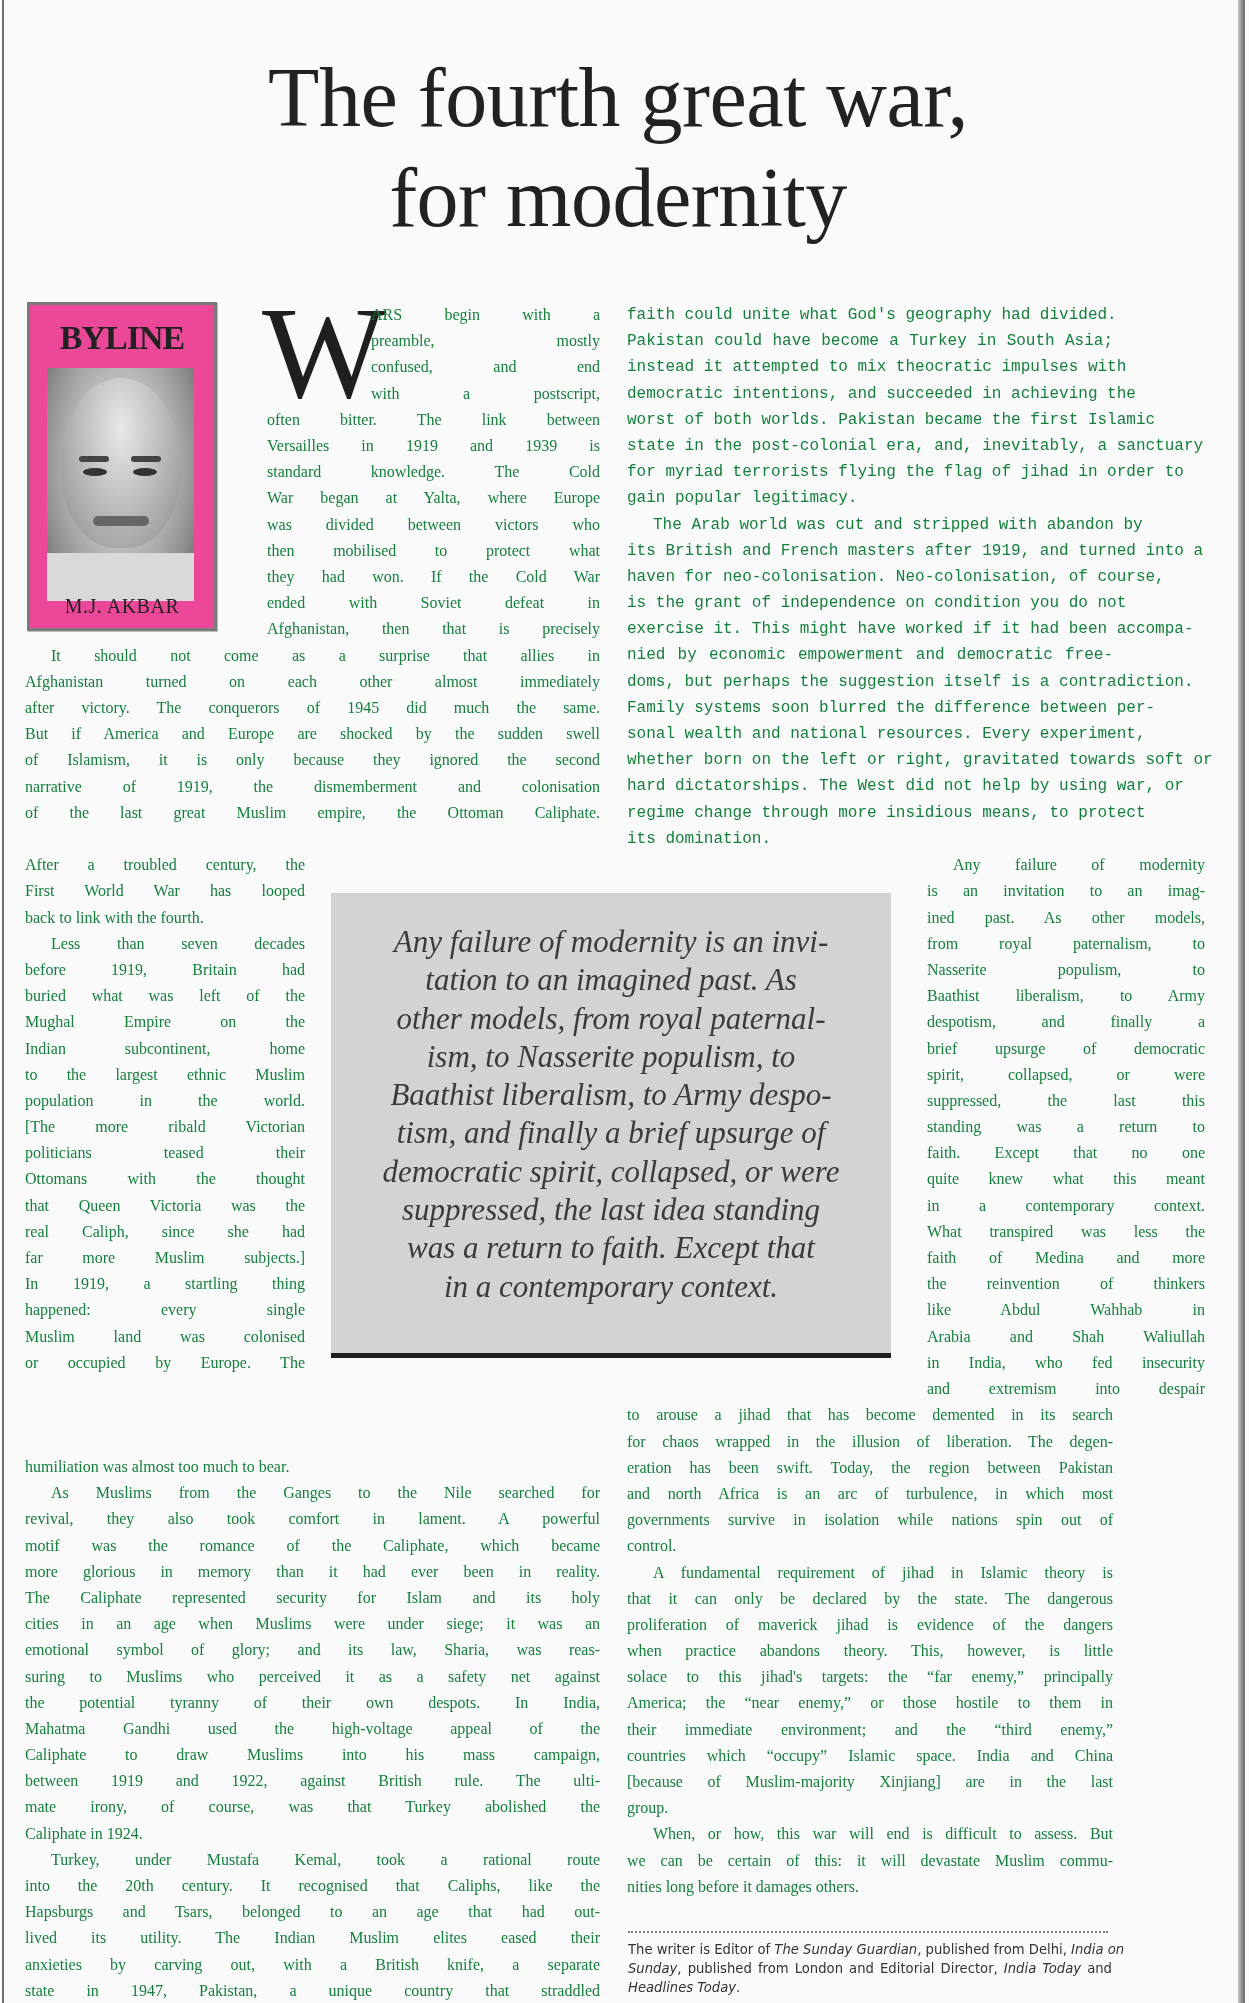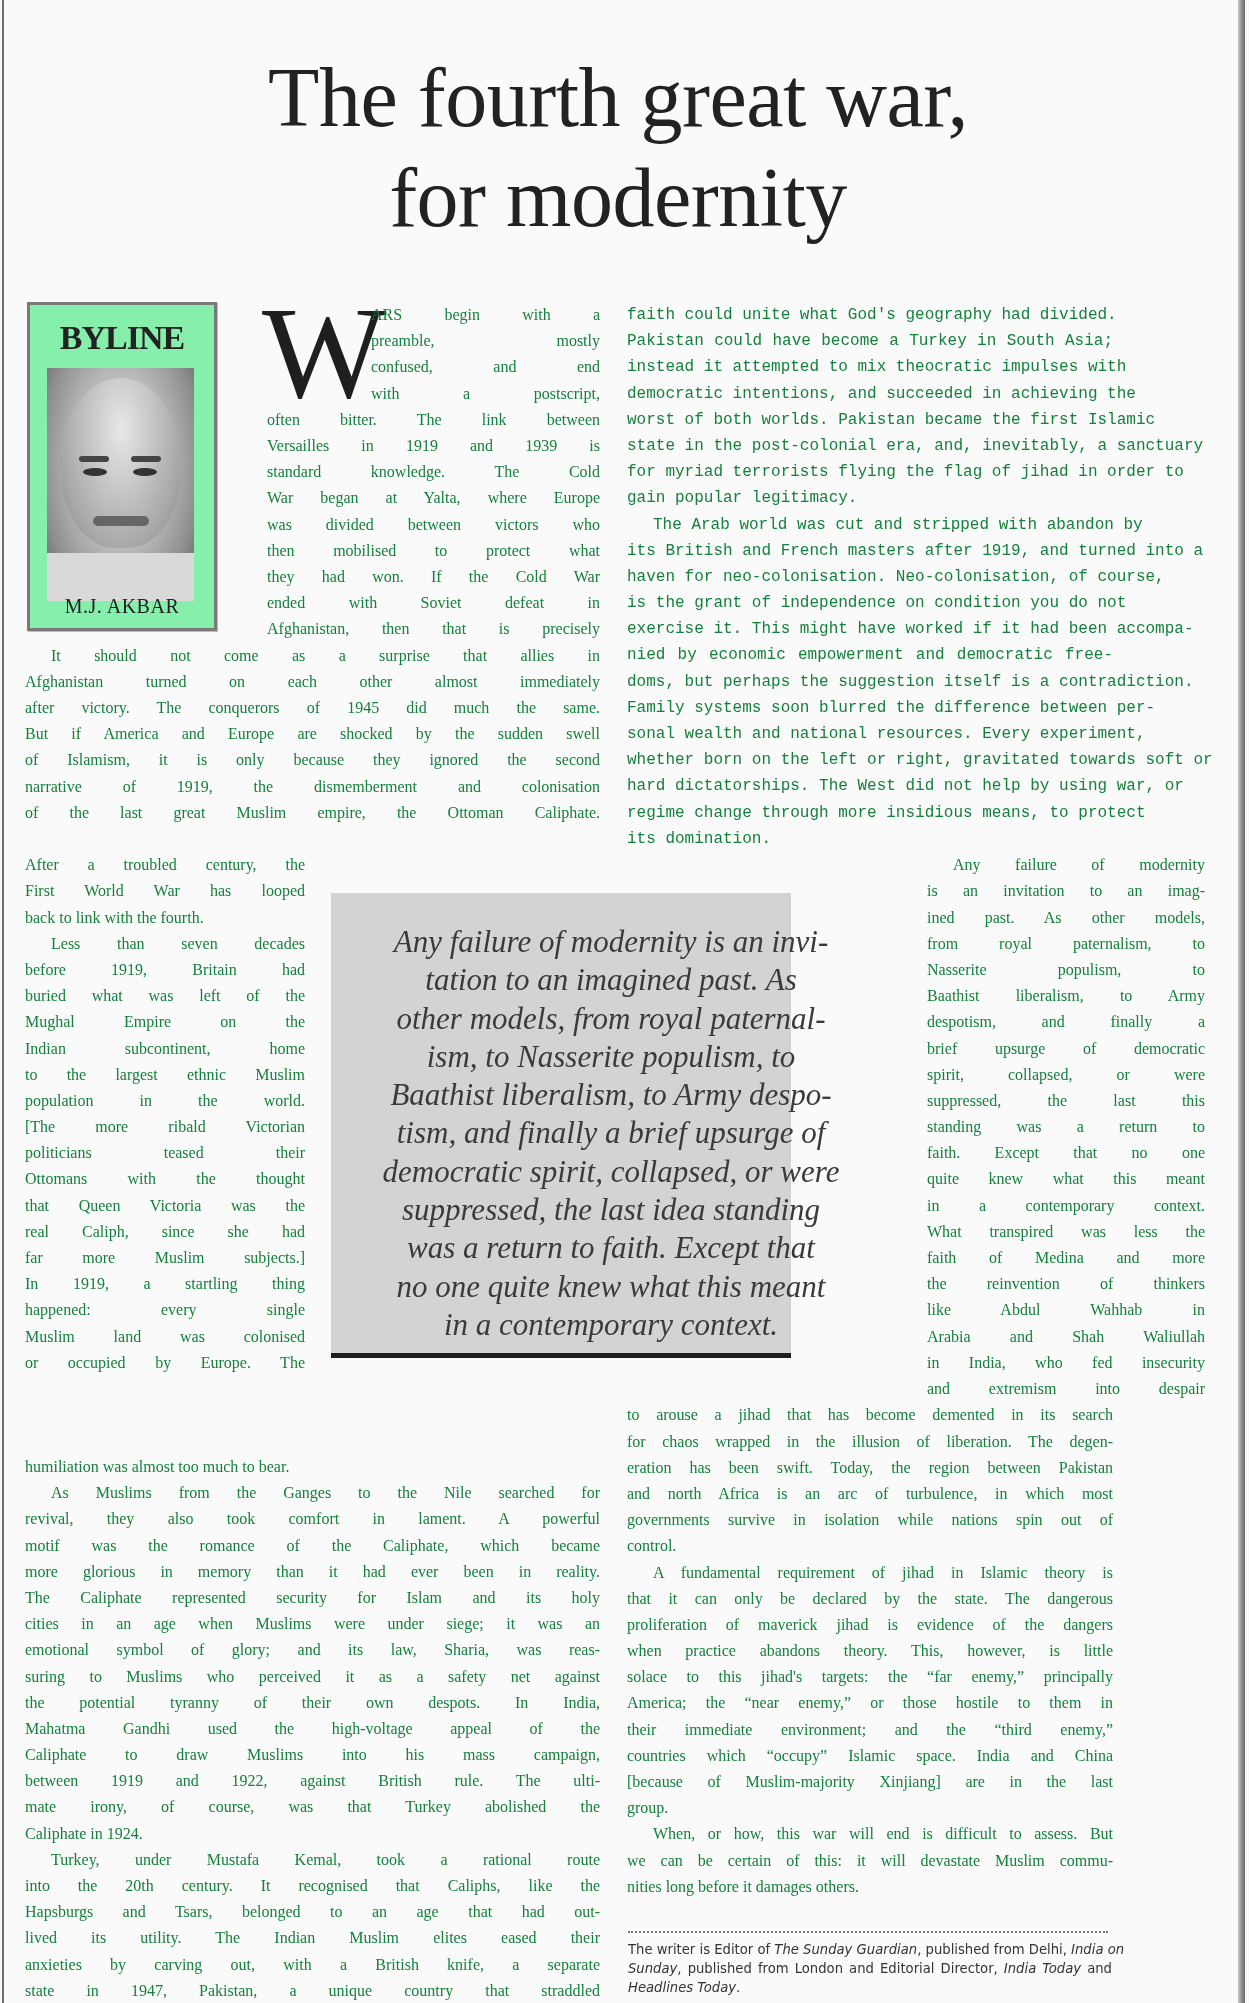--- a/index.html
+++ b/index.html
@@ -11,21 +11,21 @@
   }
   .page-border-left { position:absolute; left:2px; top:0; width:2px; height:2003px; background:#6f6f6f; }
   .page-border-right { position:absolute; left:1238px; top:0; width:7px; height:2003px; background:linear-gradient(to right,#c8c8c8,#8a8a8a 60%,#6a6a6a); }
   .headline {
     position:absolute; left:0; width:1236px; top:48px; text-align:center;
     font-size:84px; line-height:100px; color:#222; letter-spacing:-0.5px;
   }
   .headline div { display:block; }
   .byline-box {
     position:absolute; left:27px; top:302px; width:184px; height:323px;
-    border:3px solid #7a7a7a; background:#86efac;
+    border:3px solid #7a7a7a; background:#ec4899;
     box-shadow:1px 1px 0 #bbb;
   }
   .byline-title {
     position:absolute; top:14px; left:0; width:100%; text-align:center;
     font-size:34px; font-weight:bold; color:#222; letter-spacing:-1px;
   }
   .byline-photo {
     position:absolute; left:20px; top:63px; width:178px; height:233px;
     background:radial-gradient(ellipse at 50% 40%, #d6d6d6 0%, #b9b9b9 45%, #8e8e8e 75%, #5a5a5a 100%);
     overflow:hidden;
@@ -40,21 +40,21 @@
     font-size:20px; color:#222; letter-spacing:0.5px;
   }
   .col { position:absolute; font-size:16px; line-height:26.2px; color:#15803d; }
   .col .ln { display:block; white-space:nowrap; text-align:justify; text-align-last:justify; height:26.2px; }
   .col .ln.last { text-align-last:left; }
   .col .ln.ind { text-indent:26px; }
   .dropcap {
     position:absolute; left:262px; top:288px; font-size:132px; line-height:130px; color:#1f1f1f;
   }
   .pullquote {
-    position:absolute; left:331px; top:893px; width:460px; height:460px;
+    position:absolute; left:331px; top:893px; width:560px; height:460px;
     background:#d3d3d5; border-bottom:5px solid #1e1e1e;
   }
   .pullquote-text {
     position:absolute; left:0; top:30px; width:560px; text-align:center;
     font-style:italic; font-size:31px; line-height:38.3px; color:#3a3a3a;
   }
   .pullquote-text .ln { display:block; white-space:nowrap; }
   .footnote-rule { position:absolute; left:628px; top:1931px; width:480px; border-top:2px dotted #777; }
   .footnote {
     position:absolute; left:628px; top:1940px; width:484px;
@@ -241,21 +241,20 @@
   <div class="pullquote-text" id="pq">
       <span class="ln">Any failure of modernity is an invi-</span>
       <span class="ln">tation to an imagined past. As</span>
       <span class="ln">other models, from royal paternal-</span>
       <span class="ln">ism, to Nasserite populism, to</span>
       <span class="ln">Baathist liberalism, to Army despo-</span>
       <span class="ln">tism, and finally a brief upsurge of</span>
       <span class="ln">democratic spirit, collapsed, or were</span>
       <span class="ln">suppressed, the last idea standing</span>
       <span class="ln">was a return to faith. Except that</span>
-      <span class="ln">no one quite knew what this meant</span>
       <span class="ln">in a contemporary context.</span>
     </div>
 </div>
 
 <div class="footnote-rule"></div>
 <div class="footnote" id="fn">
     <span class="ln">The writer is Editor of <i>The Sunday Guardian</i>, published from Delhi, <i>India on</i></span>
     <span class="ln"><i>Sunday</i>, published from London and Editorial Director, <i>India Today</i> and</span>
     <span class="ln last"><i>Headlines Today</i>.</span>
   </div>

